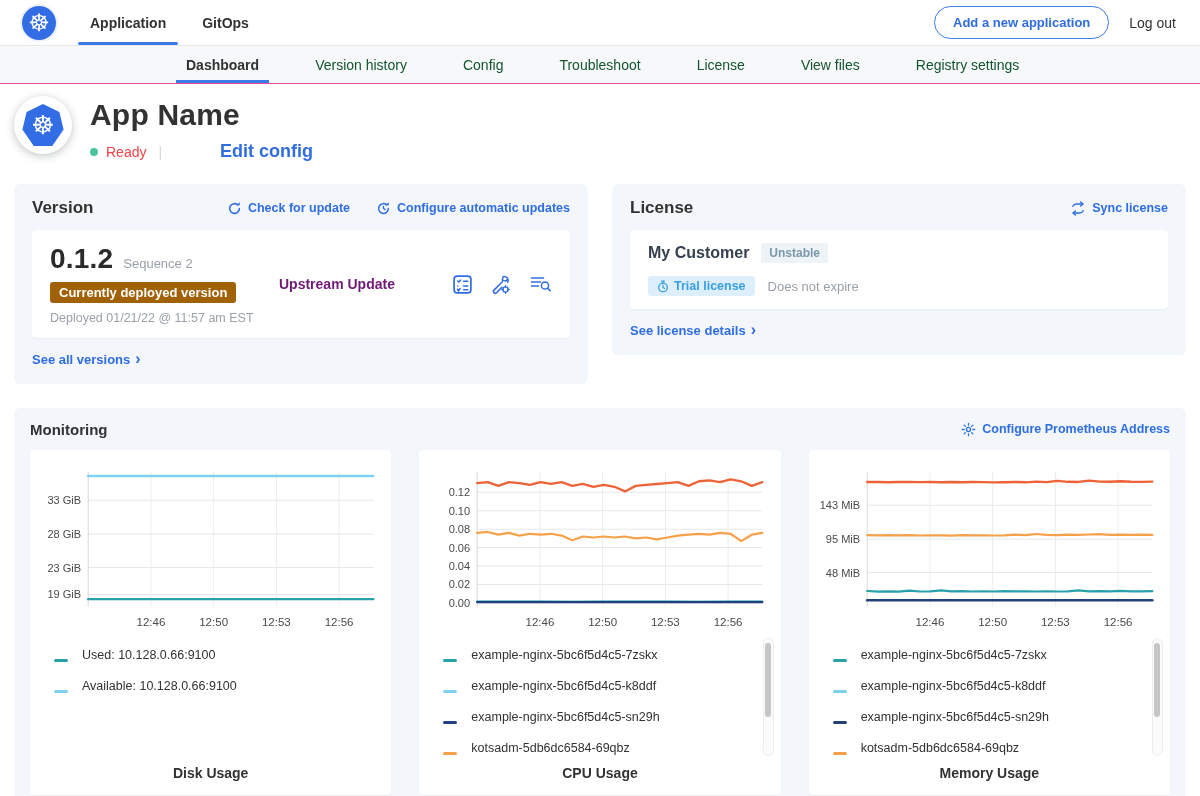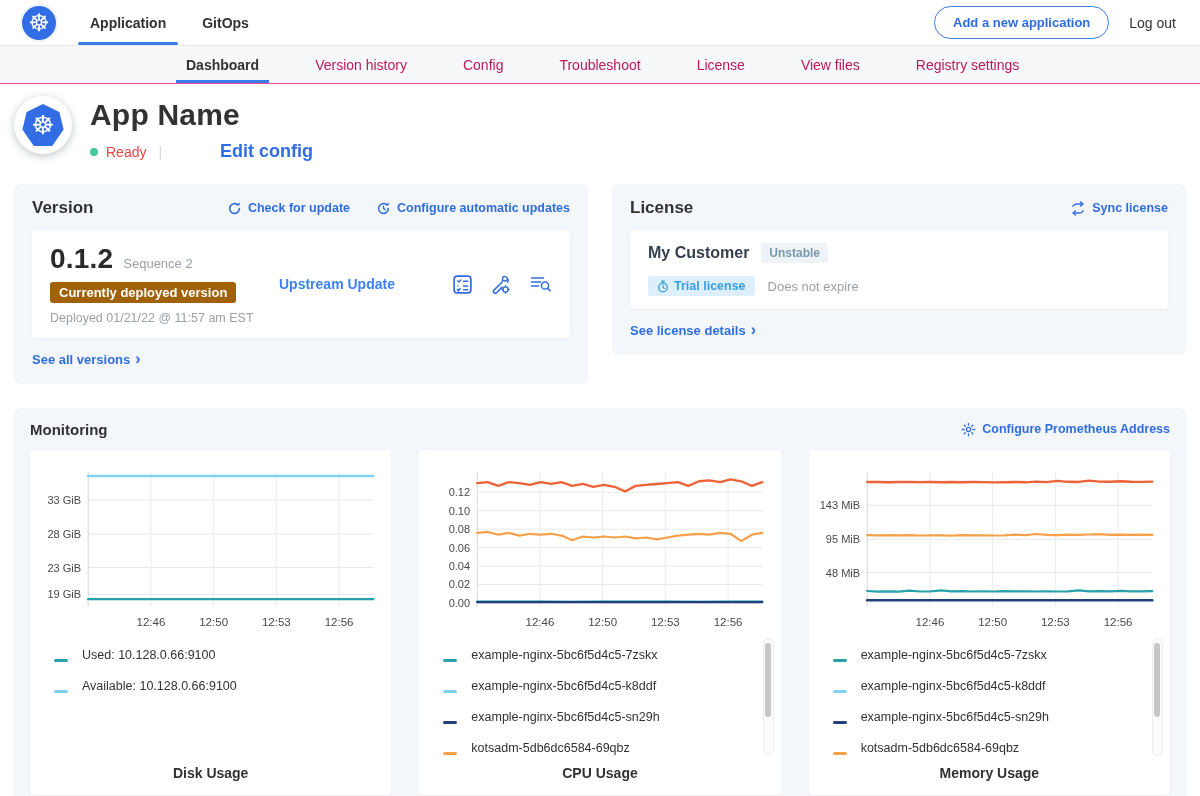--- a/index.html
+++ b/index.html
@@ -19,21 +19,21 @@
   .topnav-tab.active::after { content:""; position:absolute; left:-12px; right:-12px; bottom:0;
     height:3px; background:#3b7ce8; border-radius:2px; }
   .topnav-right { margin-left:auto; display:flex; align-items:center; gap:20px; }
   .pill-btn { border:1px solid #3b7ce8; color:#2f6de0; background:#fff; border-radius:18px;
     padding:8px 18px; font-size:13px; font-weight:bold; cursor:pointer; font-family:inherit; }
   .logout { font-size:14px; color:#323232; cursor:pointer; }
   
   .subnav { height:39px; background:#f6f8fa; border-top:1px solid #e8e8e8; border-bottom:1px solid #ec4899;
     display:flex; align-items:stretch; padding-left:186px; }
   .subnav-tab { position:relative; display:flex; align-items:center; margin-right:56px;
-    font-size:14px; color:#be185d; cursor:pointer; white-space:nowrap; }
+    font-size:14px; color:#14532d; cursor:pointer; white-space:nowrap; }
   .subnav-tab.active { color:#323232; font-weight:bold; }
   .subnav-tab.active::after { content:""; position:absolute; left:-10px; right:-10px; bottom:0;
     height:3px; background:#3b7ce8; }
   
   .app-header { display:flex; align-items:flex-start; padding:12px 24px 16px 14px; }
   .app-icon { width:58px; height:58px; border-radius:50%; background:#fff;
     box-shadow:0 2px 8px rgba(50,60,70,.3); display:flex; align-items:center; justify-content:center; }
   .hept { width:42px; height:42px; background:#326de6;
     clip-path:polygon(50% 0%, 89% 19%, 99% 61%, 72% 100%, 28% 100%, 1% 61%, 11% 19%);
     display:flex; align-items:center; justify-content:center; color:#fff; font-size:26px; line-height:1; }
@@ -56,21 +56,21 @@
   .subcard { background:#fff; border-radius:4px; padding:13px 18px; margin-top:12px;
     box-shadow:0 1px 2px rgba(80,90,100,.06); }
   .version-inner { display:flex; align-items:center; }
   .version-left { min-width:225px; }
   .vnum-row { display:flex; align-items:baseline; gap:10px; }
   .vnum { font-size:28px; font-weight:bold; color:#2a2a2a; }
   .vseq { font-size:13px; color:#9aa1a8; }
   .green-badge { display:inline-block; margin-top:7px; background:#a16207; color:#fff;
     font-size:13px; font-weight:bold; padding:3px 9px; border-radius:3px; }
   .deployed { margin-top:8px; font-size:12.5px; color:#9aa1a8; }
-  .upstream { flex:1; font-size:14px; font-weight:bold; color:#3b82f6; padding-left:4px; }
+  .upstream { flex:1; font-size:14px; font-weight:bold; color:#701a75; padding-left:4px; }
   .v-icons { display:flex; align-items:center; gap:17px; color:#2f6de0; }
   .v-icons svg { display:block; cursor:pointer; }
   .see-link { display:inline-flex; align-items:center; gap:5px; margin-top:13px; font-size:13px; }
   .chev { font-size:16px; font-weight:bold; line-height:1; }
   .cust-row { display:flex; align-items:center; gap:12px; }
   .cust-name { font-size:16px; font-weight:bold; color:#36414f; }
   .chan-badge { background:#eef3f7; color:#7a98ab; font-size:12px; font-weight:bold;
     padding:3px 8px; border-radius:3px; }
   .lic-row2 { display:flex; align-items:center; gap:13px; margin-top:13px; }
   .trial-badge { display:inline-flex; align-items:center; gap:5px; background:#ddeffc; color:#379ee3;

